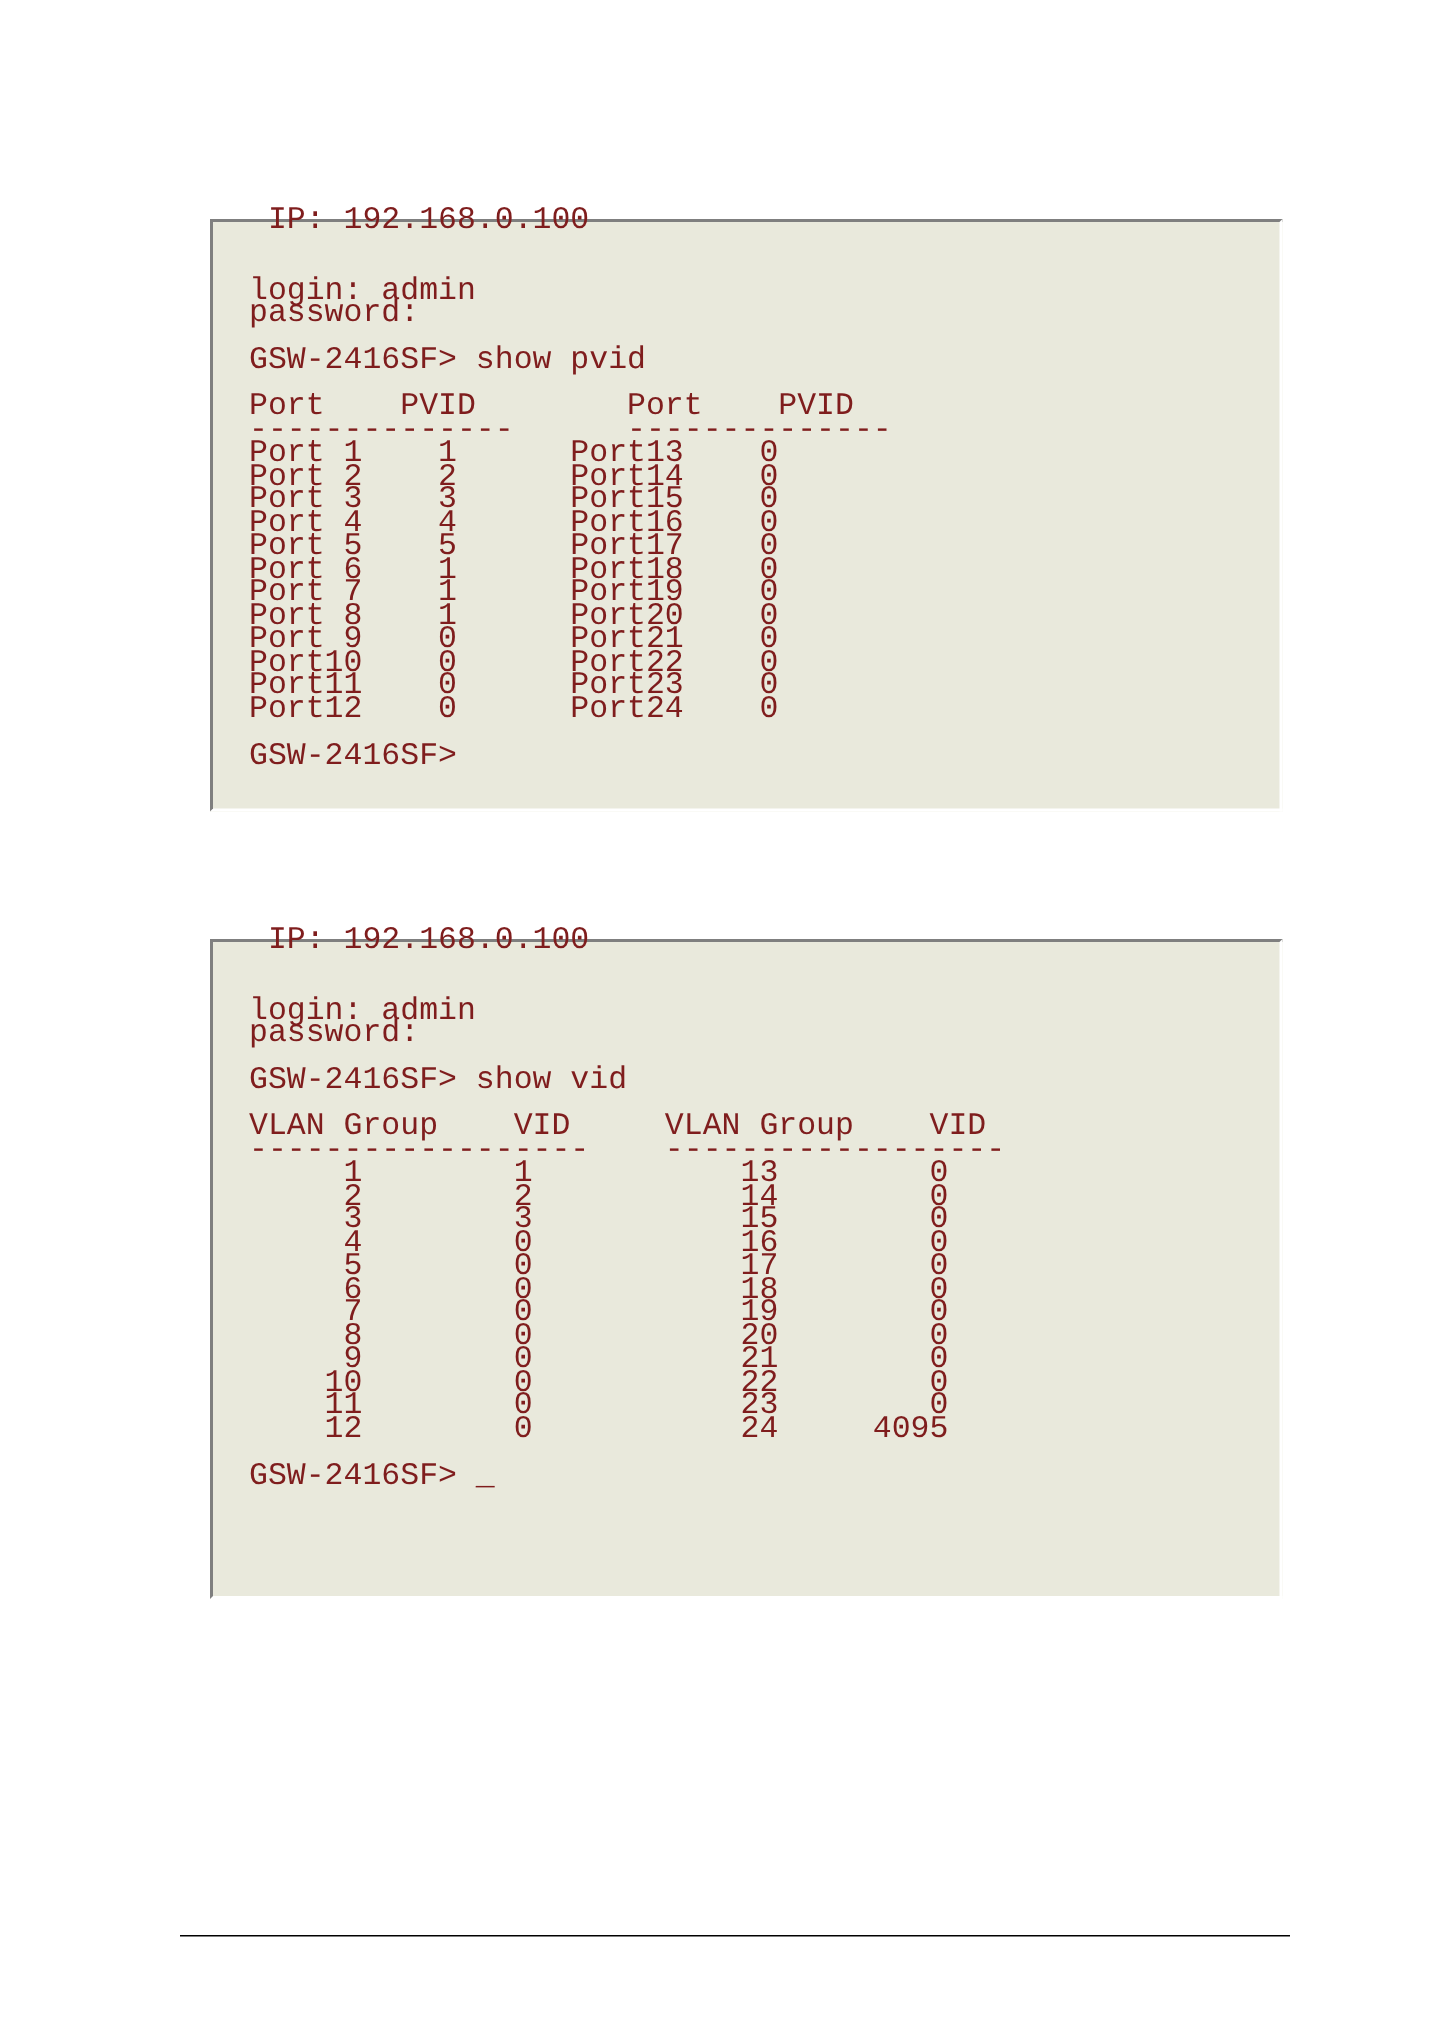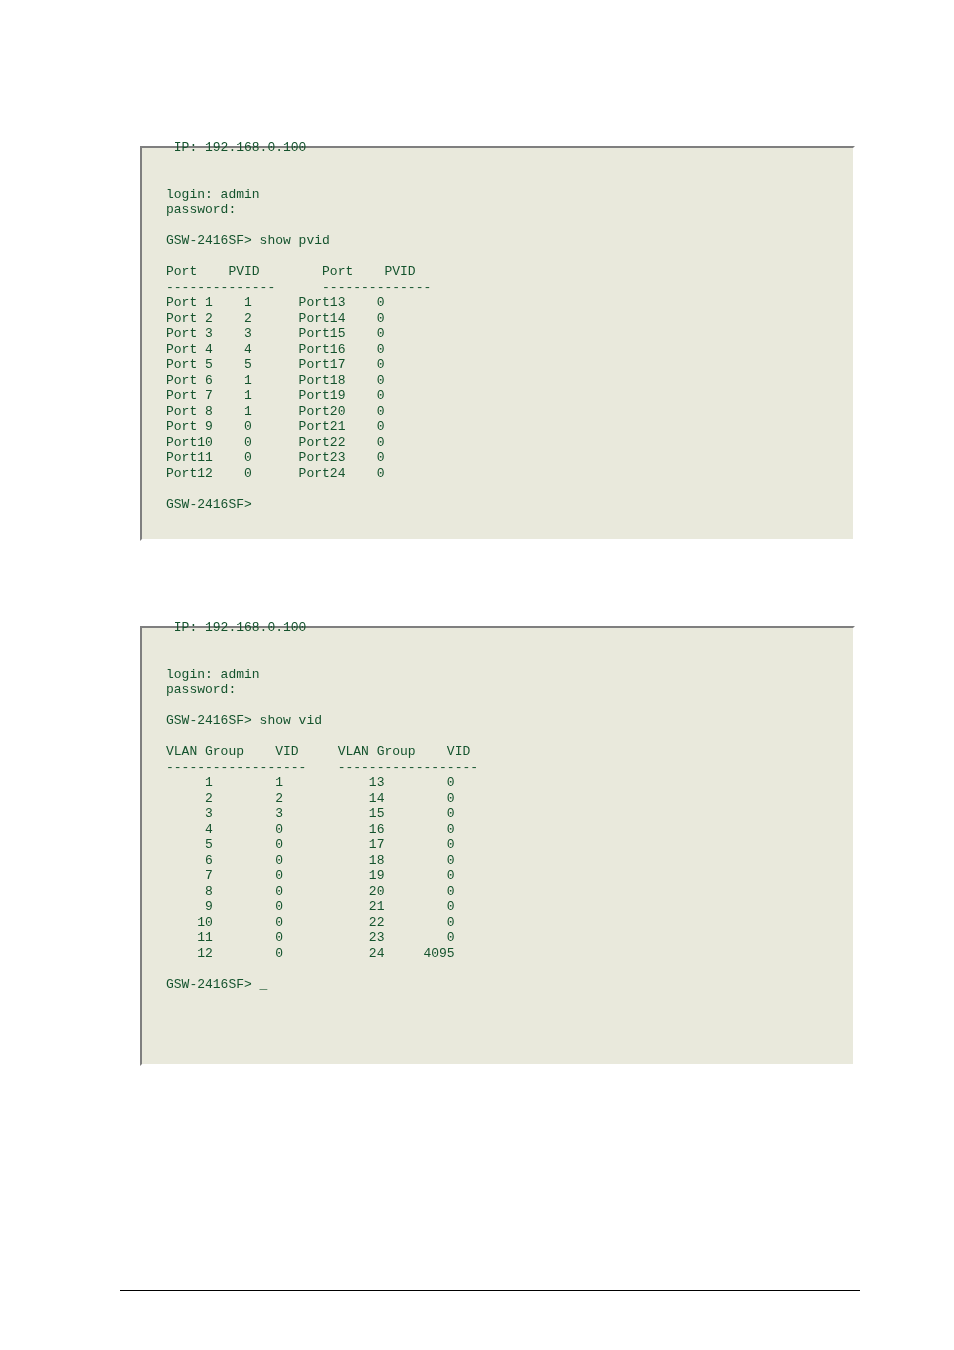--- a/index.html
+++ b/index.html
@@ -27,24 +27,24 @@
     box-sizing: border-box;
     padding: 0;
   }
   #box1 { top: 146px; }
   #box2 { top: 626px; height: 440px; }
   .term-content {
     position: absolute;
     top: -8px;
     left: 24px;
     font-family: "Courier New", Courier, monospace;
-    font-size: 13px;
+    font-size: 21px;
     line-height: 15.5px;
     white-space: pre;
-    color: #14532d;
+    color: #7f1d1d;
   }
   .footer-rule {
     position: absolute;
     left: 120px;
     width: 740px;
     border-top: 1.5px solid #000;
     top: 1290px;
   }
 </style>
 </head>

